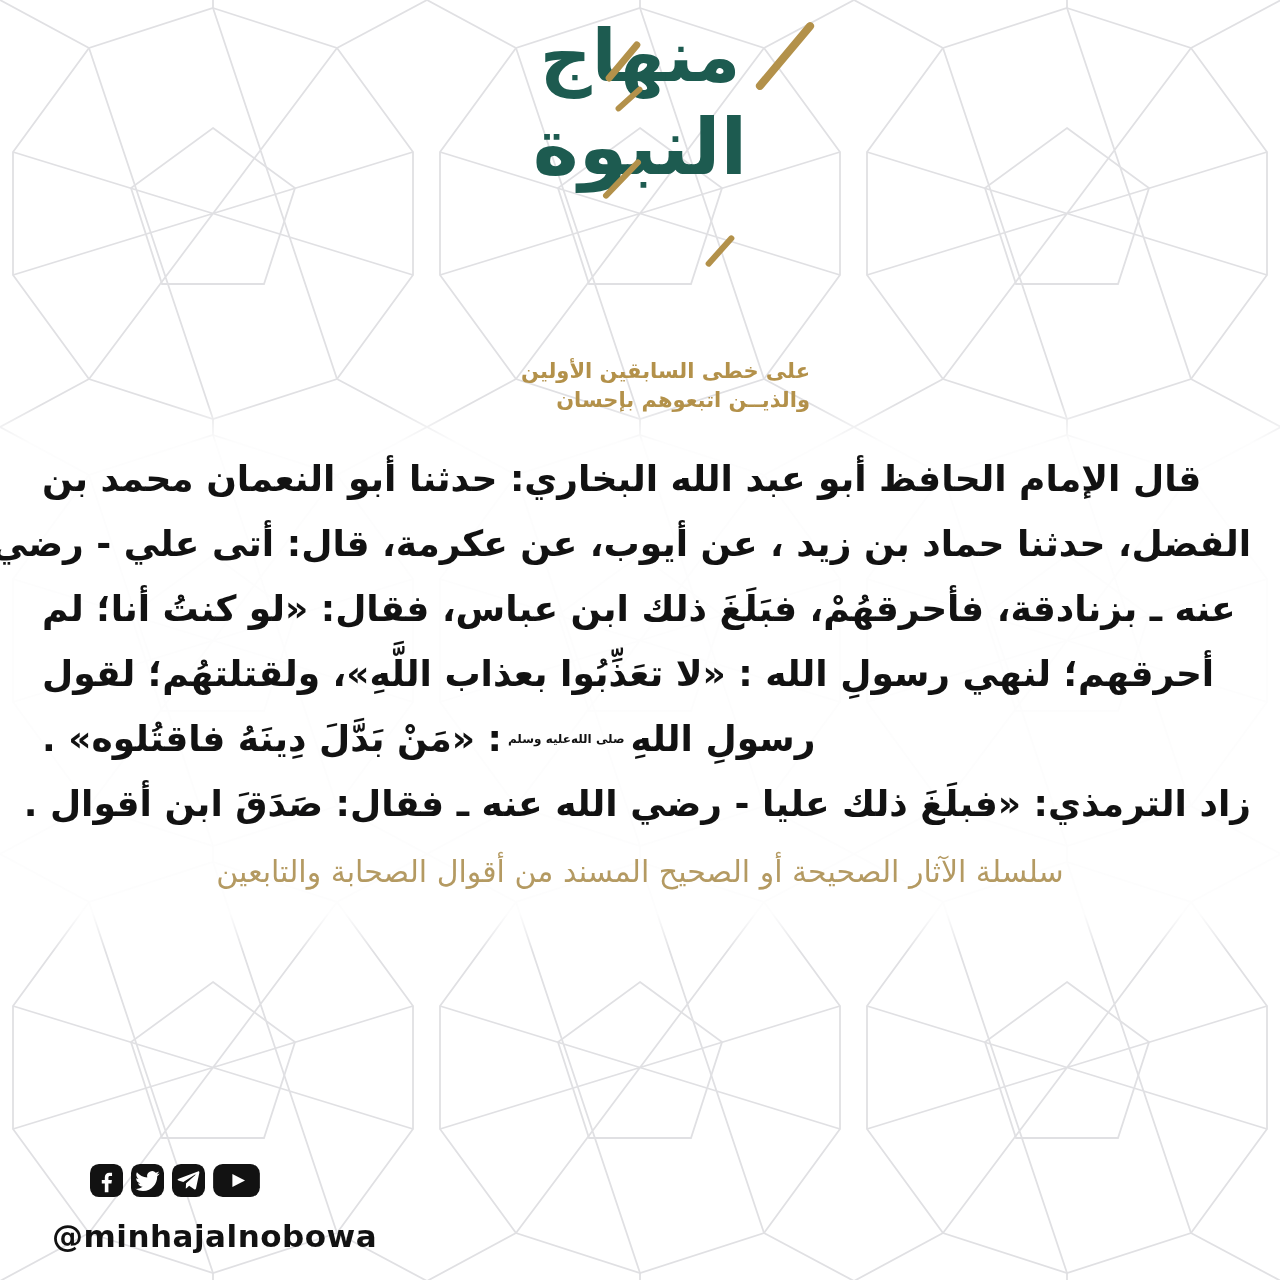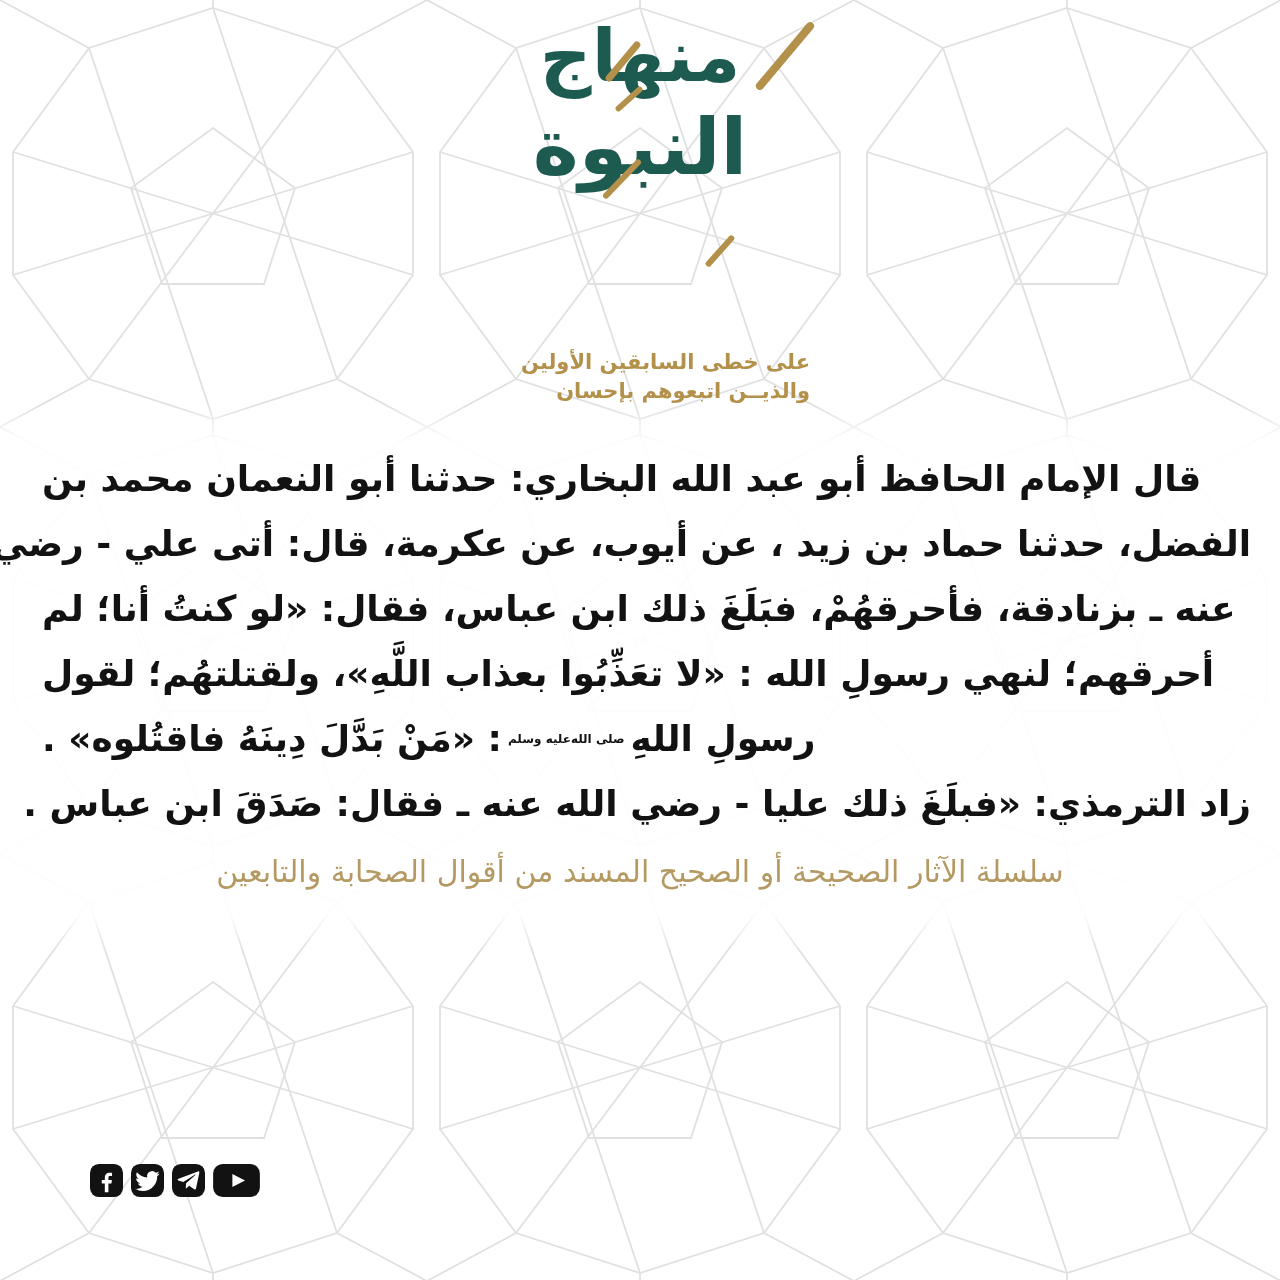--- a/index.html
+++ b/index.html
@@ -26,21 +26,21 @@
   .gold-accent{
     position:absolute;background:#b3914a;border-radius:4px;z-index:3;
     transform:rotate(-50deg);
   }
   .ga1{left:598px;top:58px;width:50px;height:7px;}
   .ga2{left:742px;top:52px;width:86px;height:8px;}
   .ga3{left:612px;top:96px;width:34px;height:6px;transform:rotate(-42deg);}
   .ga4{left:596px;top:176px;width:52px;height:6px;transform:rotate(-46deg);}
   .ga5{left:700px;top:248px;width:40px;height:6px;transform:rotate(-48deg);}
   .tagline-block{
-    position:absolute;top:348px;right:470px;z-index:2;text-align:right;
+    position:absolute;top:357px;right:470px;z-index:2;text-align:right;
     color:#b3914a;font-size:21px;font-weight:bold;line-height:29px;
   }
   
   .body-block{
     position:absolute;top:446px;left:42px;right:29px;z-index:2;
     text-align:left;color:#121212;font-weight:bold;
     font-size:36px;line-height:65px;
   }
   .body-line{white-space:nowrap;}
   .honorific{
@@ -106,21 +106,21 @@
     <div class="body-line">قال الإمام الحافظ أبو عبد الله البخاري: حدثنا أبو النعمان محمد بن</div>
     <div class="body-line">الفضل، حدثنا حماد بن زيد ، عن أيوب، عن عكرمة، قال: أتى علي - رضي</div>
     <div class="body-line">عنه ـ بزنادقة، فأحرقهُمْ، فبَلَغَ ذلك ابن عباس، فقال: «لو كنتُ أنا؛ لم</div>
     <div class="body-line">أحرقهم؛ لنهي رسولِ الله : «لا تعَذِّبُوا بعذاب اللَّهِ»، ولقتلتهُم؛ لقول</div>
     <div class="body-line">
       <span>رسولِ اللهِ</span><span class="honorific">
           <span>صلى الله</span>
           <span>عليه وسلم</span>
         </span><span>: «مَنْ بَدَّلَ دِينَهُ فاقتُلوه» .</span>
     </div>
-    <div class="body-line">زاد الترمذي: «فبلَغَ ذلك عليا - رضي الله عنه ـ فقال: صَدَقَ ابن عباس .</div>
+    <div class="body-line">زاد الترمذي: «فبلَغَ ذلك عليا - رضي الله عنه ـ فقال: صَدَقَ ابن أقوال .</div>
   </div>
 
   <div class="series-line">سلسلة الآثار الصحيحة أو الصحيح المسند من أقوال الصحابة والتابعين</div>
 
   <div class="social-row">
     <button class="social-btn" title="Facebook">
       <svg width="33" height="33" viewBox="0 0 24 24" xmlns="http://www.w3.org/2000/svg">
         <rect width="24" height="24" rx="6.5" fill="#121212"></rect>
         <path fill="#ffffff" d="M13.4 20.6v-6.5h2.2l.34-2.55H13.4V9.9c0-.74.21-1.24 1.27-1.24h1.36V6.4c-.24-.03-1.04-.1-1.97-.1-1.95 0-3.29 1.19-3.29 3.38v1.87H8.57v2.55h2.2v6.5h2.63z"></path>
       </svg>
@@ -142,14 +142,15 @@
       </svg>
     </button>
     <button class="social-btn" title="YouTube">
       <svg width="47" height="33" viewBox="0 0 34 24" xmlns="http://www.w3.org/2000/svg">
         <rect width="34" height="24" rx="7" fill="#121212"></rect>
         <path fill="#ffffff" d="M14 7.3l9.2 4.7-9.2 4.7z"></path>
       </svg>
     </button>
   </div>
 
+  <div class="handle">@minhajalnobowa</div>
 
 </div>
 
 </body></html>

